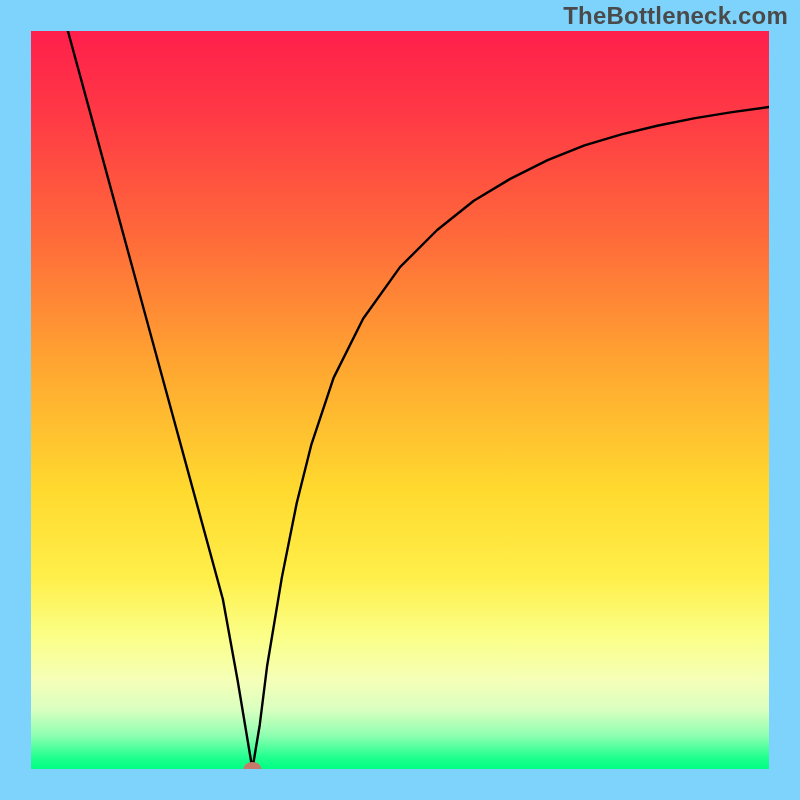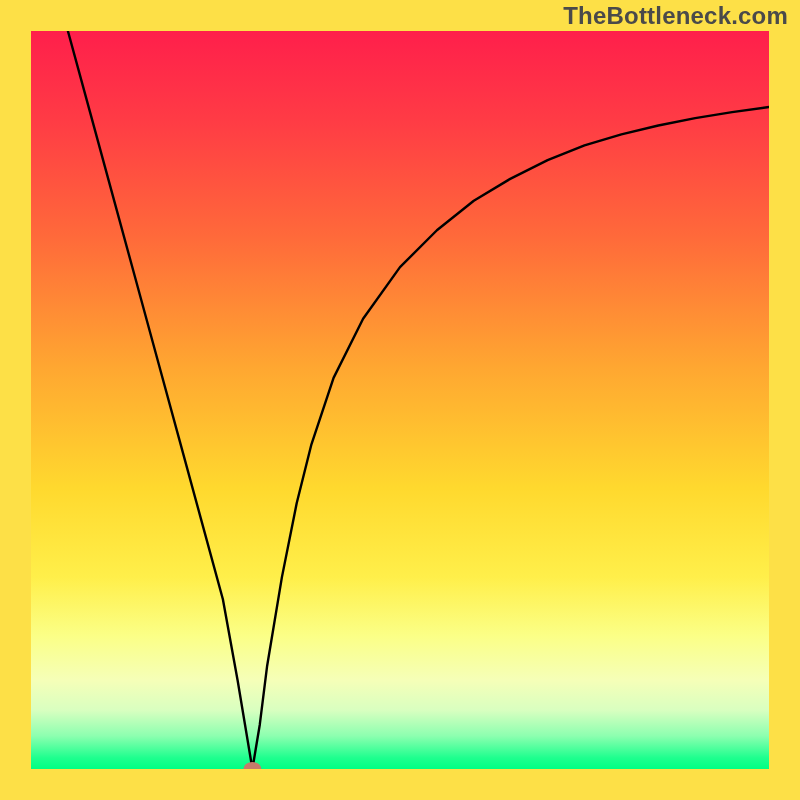--- a/index.html
+++ b/index.html
@@ -8,21 +8,21 @@
     width: 800px;
     height: 800px;
     overflow: hidden;
     background: #000;
     font-family: Arial, Helvetica, sans-serif;
   }
   .frame {
     position: relative;
     width: 800px;
     height: 800px;
-    background: #fde047;
+    background: #7dd3fc;
   }
   .watermark {
     position: absolute;
     top: 2px;
     right: 12px;
     color: #4a4a4a;
     font-size: 24px;
     font-weight: 600;
     letter-spacing: 0.2px;
     z-index: 5;

